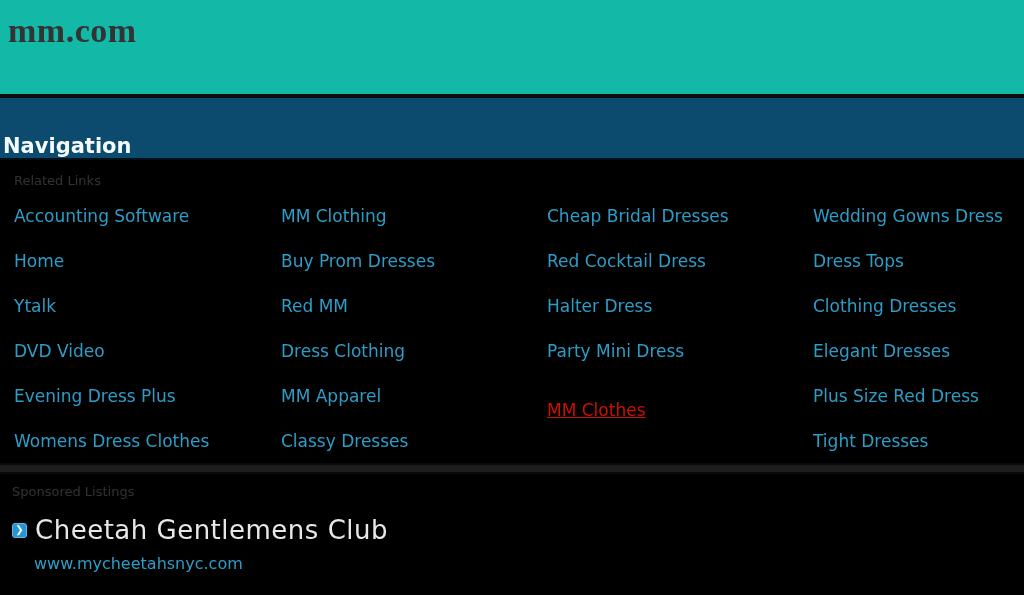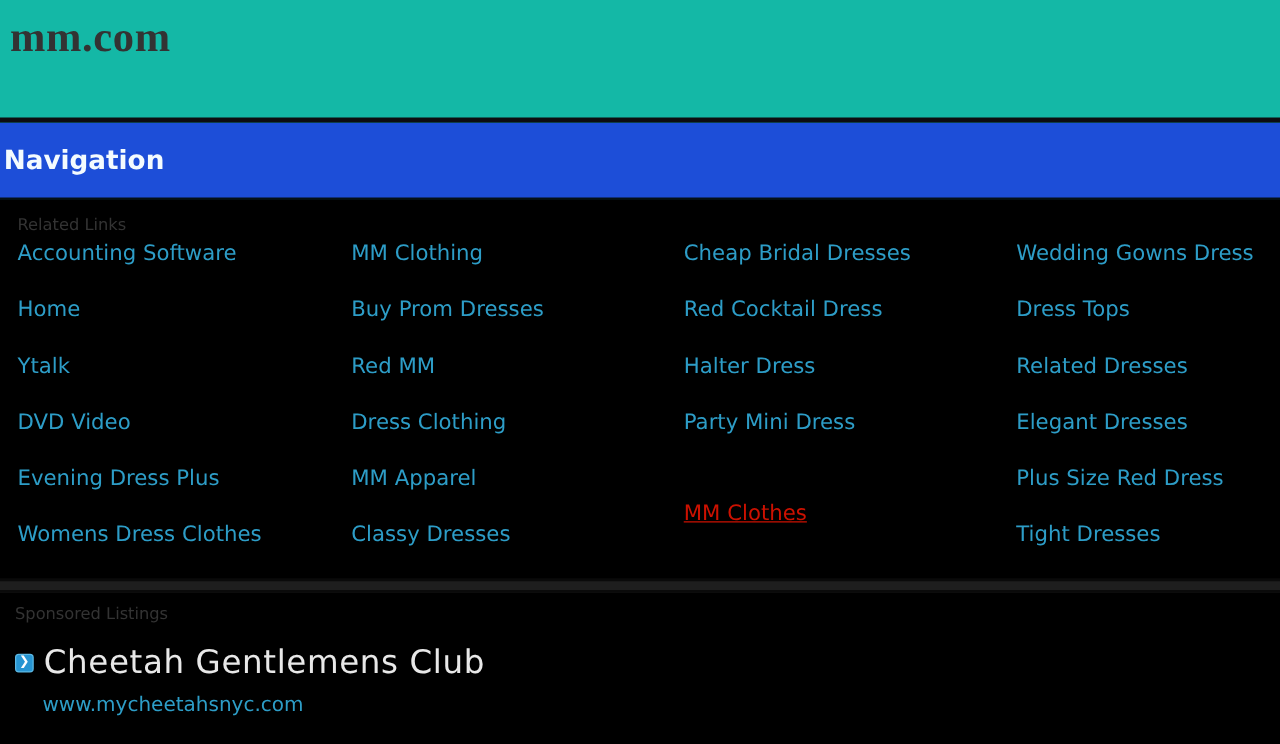--- a/index.html
+++ b/index.html
@@ -38,24 +38,24 @@
   .notice-link {
     color: #2222cc;
     font-weight: bold;
     text-decoration: underline;
     cursor: pointer;
   }
 
   
   .nav-bar {
     height: 62px;
-    background: #1d4ed8;
+    background: #0c4a6e;
     border-bottom: 2px solid #041018;
     display: flex;
-    align-items: center;
+    align-items: flex-end;
   }
   .nav-title {
     font-weight: bold;
     font-size: 21px;
     color: #f4fbfe;
     padding-left: 3px;
   }
 
   
   .related-section { padding: 13px 0 0 14px; }
@@ -66,21 +66,21 @@
     margin-bottom: 4px;
   }
   .links-grid {
     display: grid;
     grid-template-columns: 267px 266px 266px auto;
   }
   .links-col { display: flex; flex-direction: column; }
   .link-cell {
     height: 45px;
     display: flex;
-    align-items: flex-start;
+    align-items: center;
     text-decoration: underline;
   }
   .related-link {
     color: #2d9dc7;
     font-size: 17px;
     text-decoration: none;
     cursor: pointer;
   }
   .related-link.highlight {
     color: #cc1100;
@@ -201,21 +201,21 @@
     </div>
 
     <div class="links-col">
       <div class="link-cell">
           <a class="related-link">Wedding Gowns Dress</a>
         </div>
       <div class="link-cell">
           <a class="related-link">Dress Tops</a>
         </div>
       <div class="link-cell">
-          <a class="related-link">Related Dresses</a>
+          <a class="related-link">Clothing Dresses</a>
         </div>
       <div class="link-cell">
           <a class="related-link">Elegant Dresses</a>
         </div>
       <div class="link-cell">
           <a class="related-link">Plus Size Red Dress</a>
         </div>
       <div class="link-cell">
           <a class="related-link">Tight Dresses</a>
         </div>

